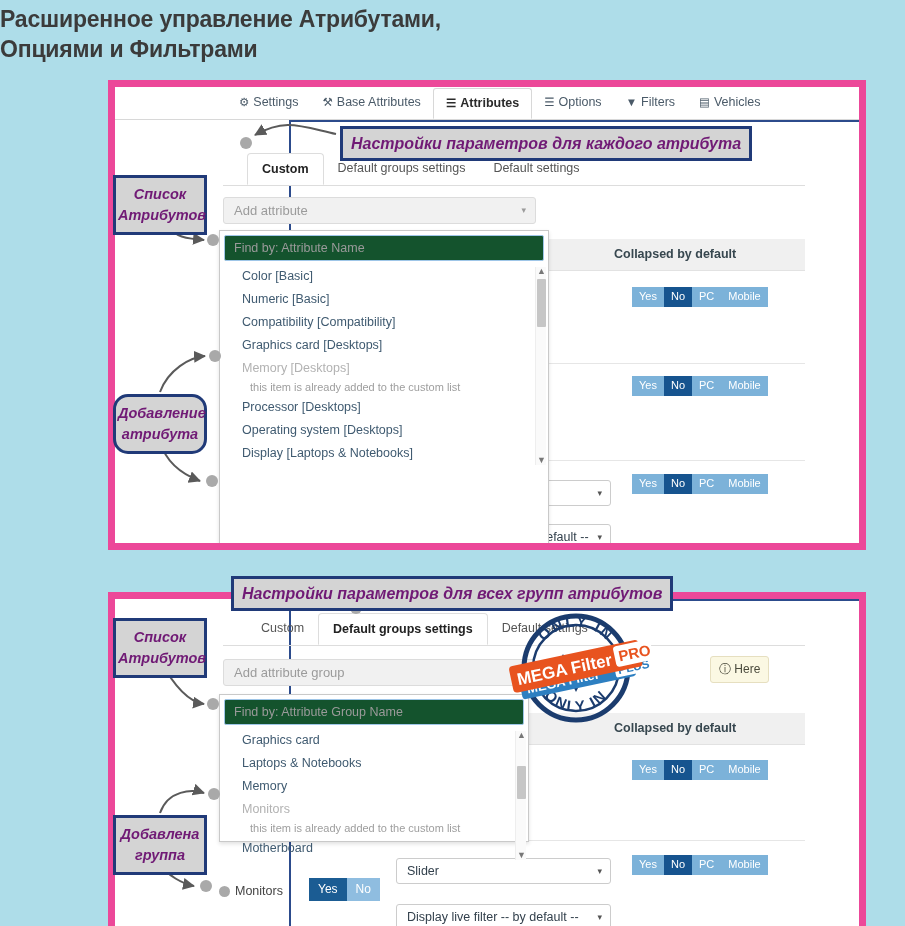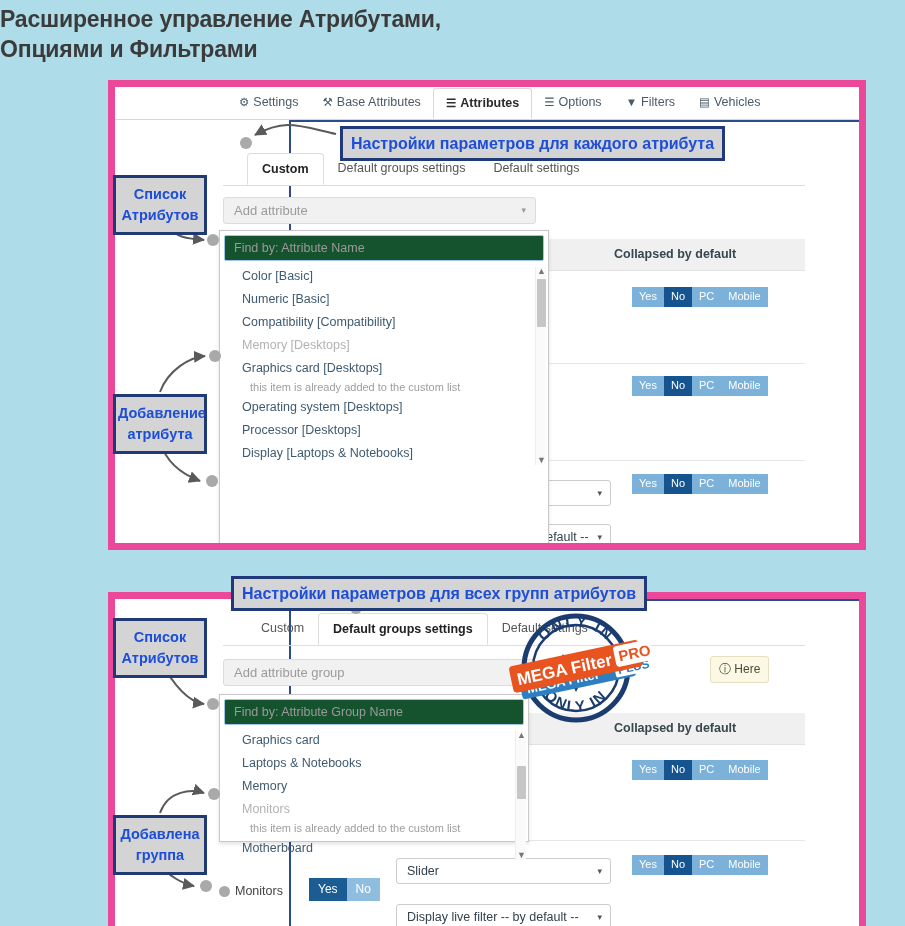--- a/index.html
+++ b/index.html
@@ -267,23 +267,24 @@
     white-space:nowrap;
   }
 
   
   .callout {
     position:absolute;
     background:#d4d4d4;
     border:3px solid #203a78;
     text-align:center;
     font-weight:bold;
-    color:#1d4ed8;
+    color:#701a75;
     line-height:21px;
     z-index:60;
+    font-style:italic;
   }
   .callout.side {
     width:94px;
     font-size:14.5px;
     padding:6px 2px;
   }
   .callout.banner {
     font-size:16px;
     padding:4px 8px;
     white-space:nowrap;
@@ -395,25 +396,25 @@
     <span>Display live filter -- by default --</span>
     <span class="caret">▾</span>
   </div>
 
   <div class="dropdown" style="left:104px; top:143px; width:330px; height:317px;">
     <div class="dd-search">Find by: Attribute Name</div>
     <div class="dd-list">
       <div class="dd-item">Color [Basic]</div>
       <div class="dd-item">Numeric [Basic]</div>
       <div class="dd-item">Compatibility [Compatibility]</div>
+      <div class="dd-item">Graphics card [Desktops]</div>
       <div class="dd-item disabled">Memory [Desktops]</div>
-      <div class="dd-item">Graphics card [Desktops]</div>
       <div class="dd-note">this item is already added to the custom list</div>
+      <div class="dd-item">Processor [Desktops]</div>
       <div class="dd-item">Operating system [Desktops]</div>
-      <div class="dd-item">Processor [Desktops]</div>
       <div class="dd-item">Display [Laptops &amp; Notebooks]</div>
       <div class="dd-scroll">
         <div class="dd-arrow" style="top:0;">▲</div>
         <div class="dd-thumb" style="top:12px; height:48px;"></div>
         <div class="dd-arrow" style="bottom:0;">▼</div>
       </div>
     </div>
   </div>
 
 </div>
@@ -530,21 +531,21 @@
   </svg>
 </div>
 
 <div class="callout banner" style="left:340px; top:126px;">Настройки параметров для каждого атрибута</div>
 
 <div class="callout side" style="left:113px; top:175px;">
   <div>Список</div>
   <div>Атрибутов</div>
 </div>
 
-<div class="callout side" style="left:113px; top:394px;">
+<div class="callout side" style="left:113px; top:394px;border-radius:15px;">
   <div>Добавление</div>
   <div>атрибута</div>
 </div>
 
 <div class="callout banner" style="left:231px; top:576px;">Настройки параметров для всех групп атрибутов</div>
 
 <div class="callout side" style="left:113px; top:618px;">
   <div>Список</div>
   <div>Атрибутов</div>
 </div>

